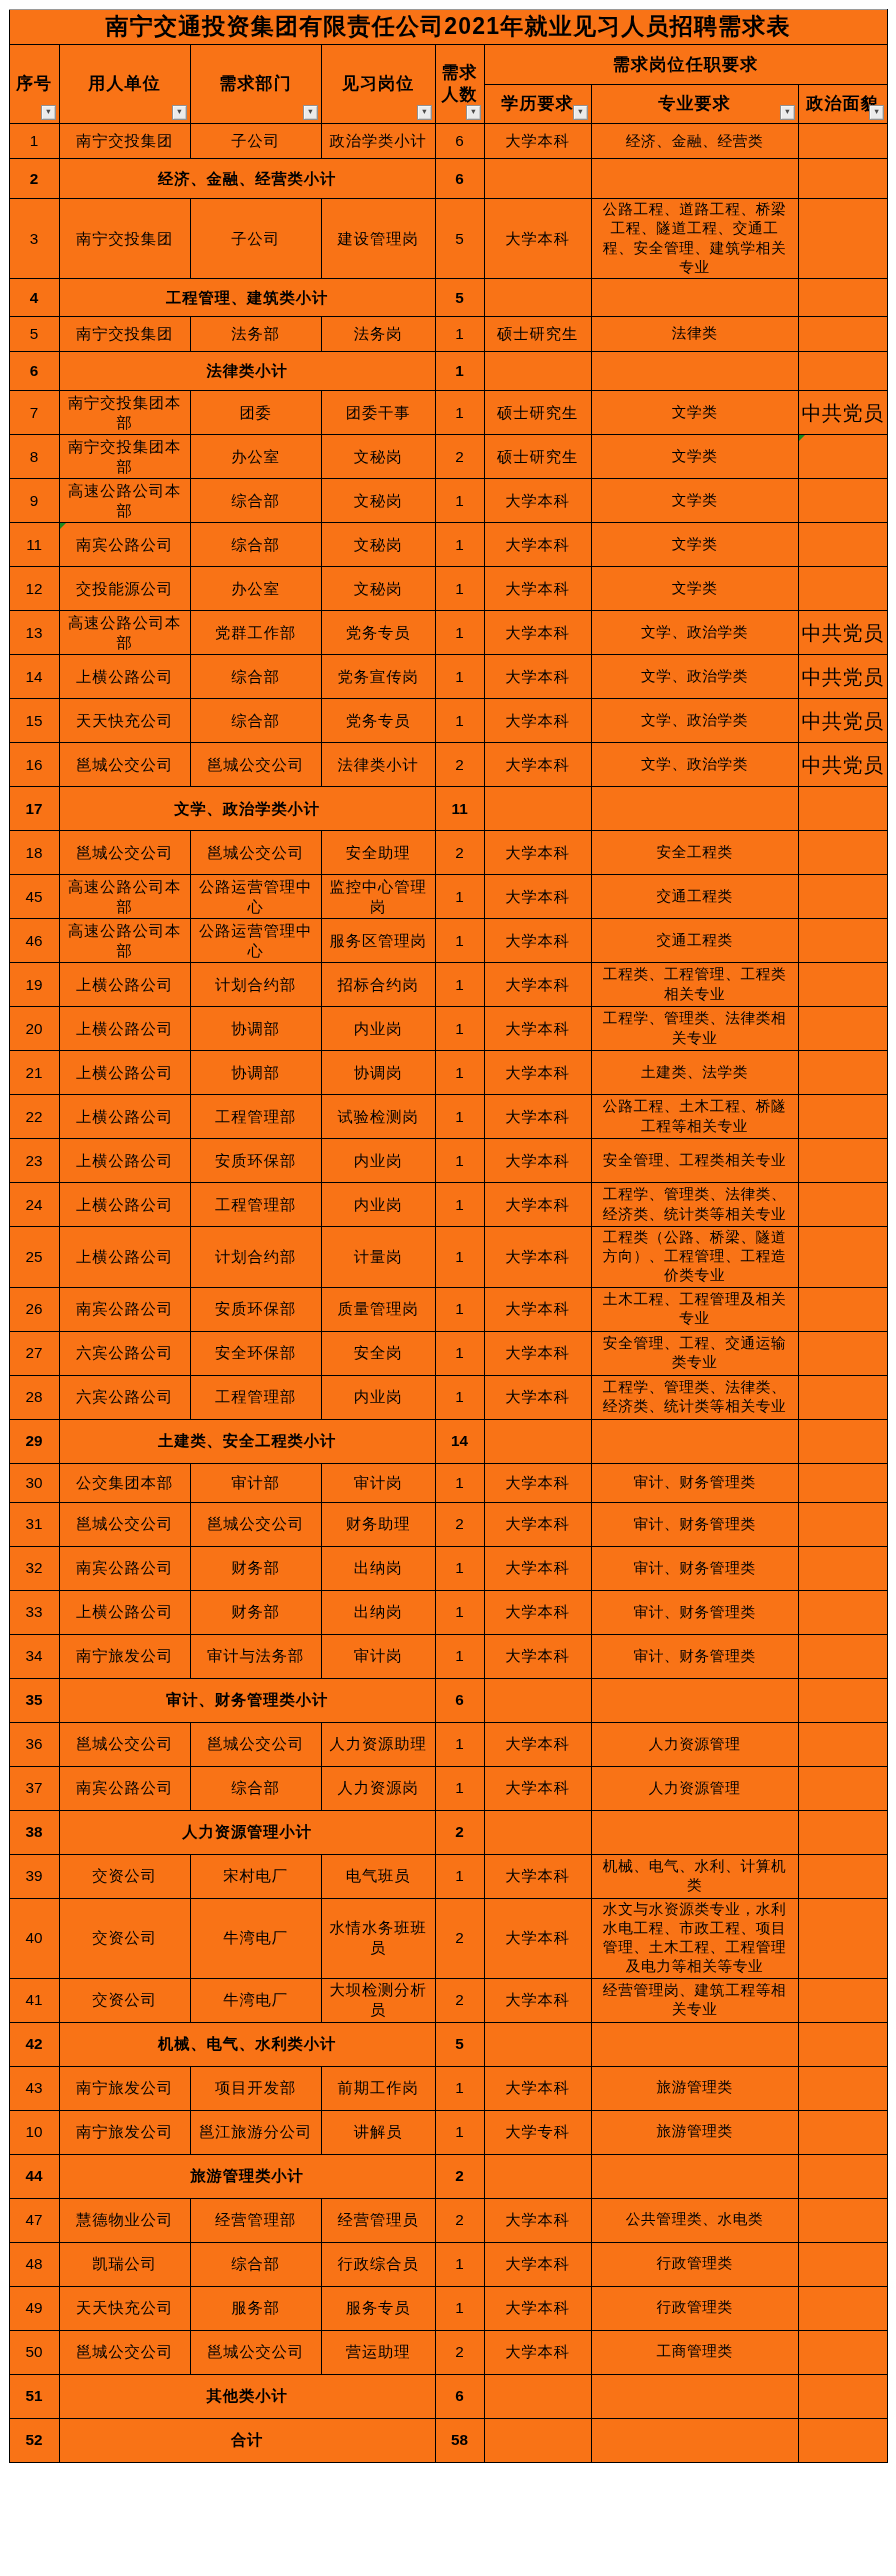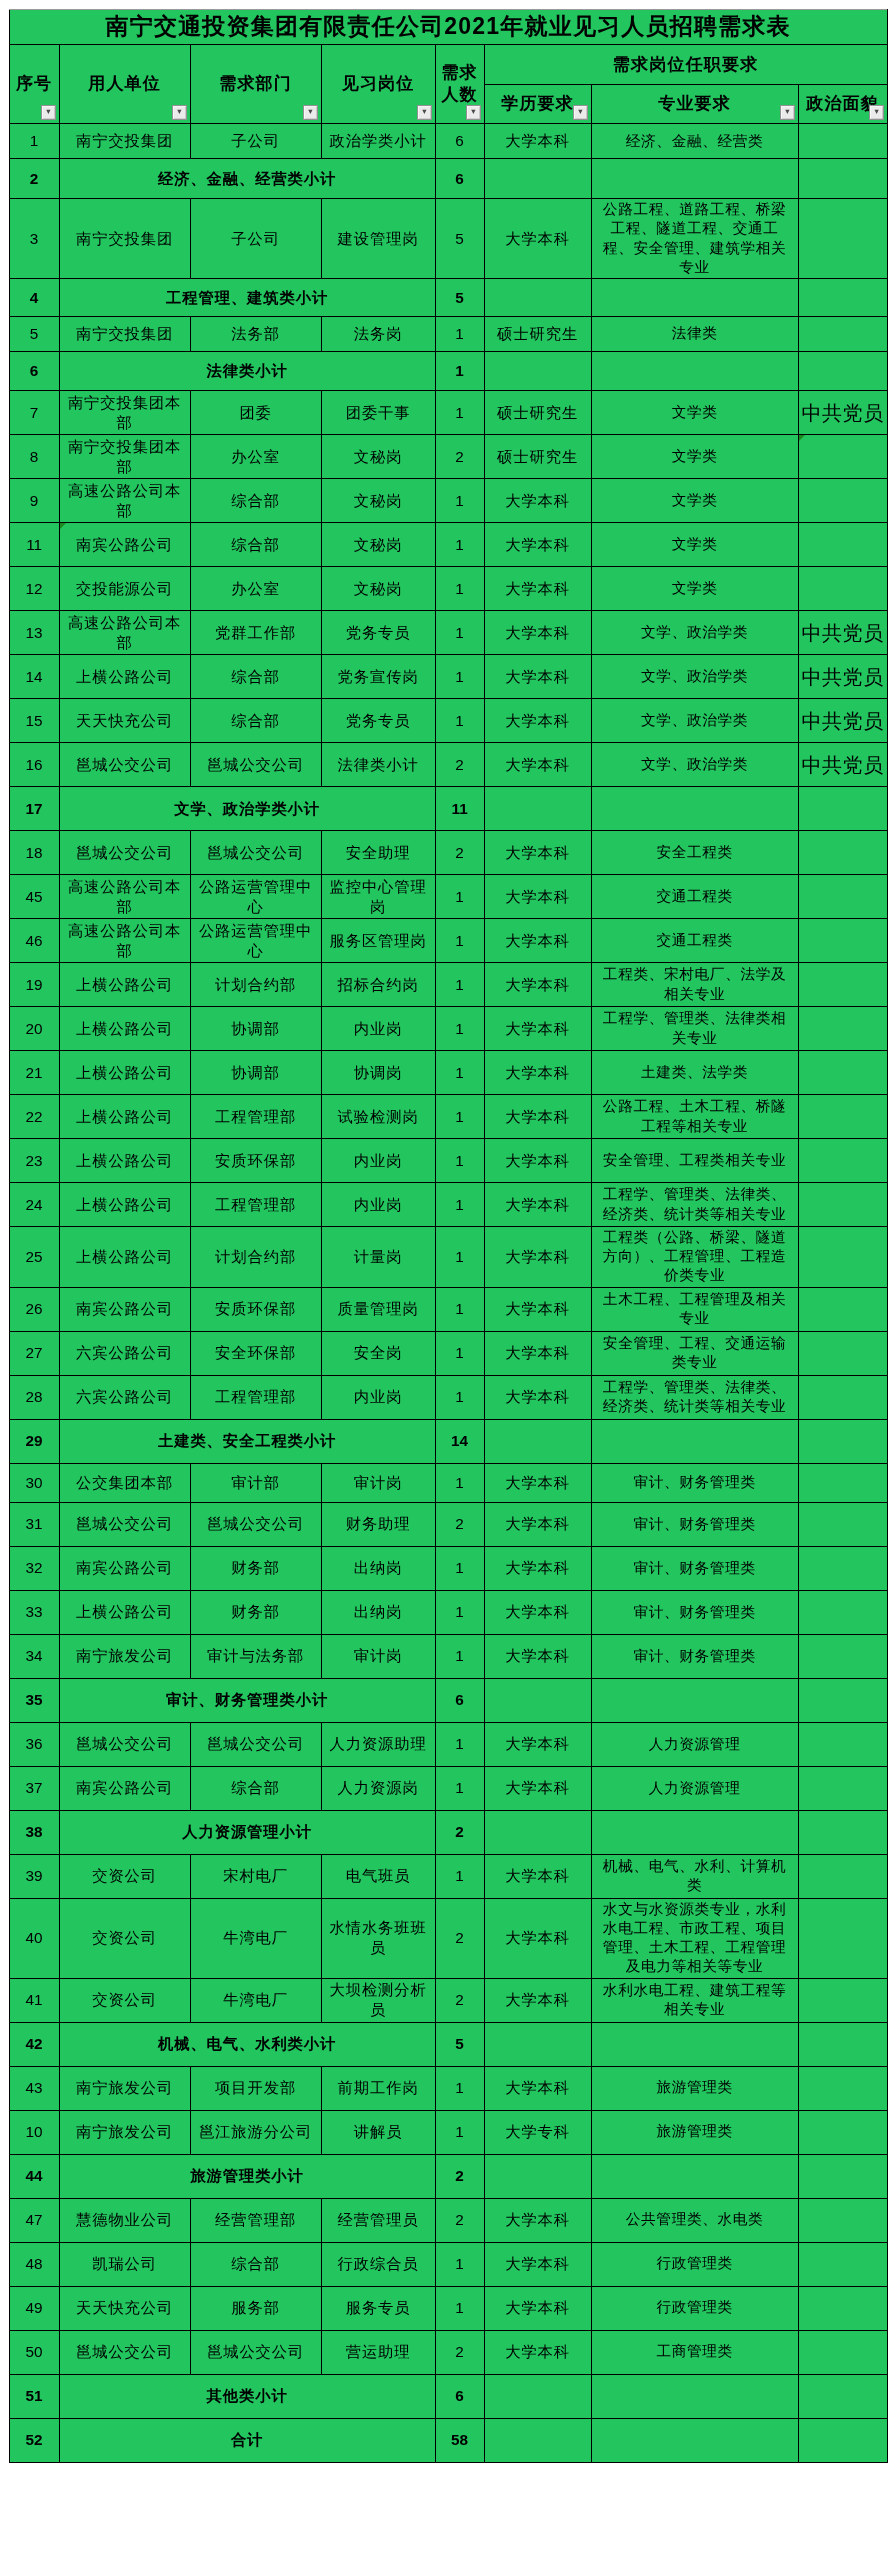--- a/index.html
+++ b/index.html
@@ -8,21 +8,21 @@
     font-family: "Liberation Sans", sans-serif;
     color: #000;
   }
   body { width: 897px; height: 2576px; overflow: hidden; position: relative; }
   .sheet { position: absolute; left: 8.6px; top: 9.2px; }
 
   table {
     border-collapse: collapse;
     table-layout: fixed;
     width: 878px;
-    background: #22c55e;
+    background: #f97316;
   }
   td, th {
     border: 1.2px solid #000;
     padding: 1.2px 4.9px;
     text-align: center;
     vertical-align: middle;
     font-size: 15.3px;
     letter-spacing: 0.9px;
     line-height: 1.3;
     font-weight: normal;
@@ -334,21 +334,21 @@
           <td class="cell-major">交通工程类</td>
           <td class="cell-political"></td>
         </tr>
         <tr class="data">
           <td class="cell-index">19</td>
           <td class="cell-employer">上横公路公司</td>
           <td class="cell-department">计划合约部</td>
           <td class="cell-position">招标合约岗</td>
           <td class="cell-count">1</td>
           <td class="cell-education">大学本科</td>
-          <td class="cell-major">工程类、宋村电厂、法学及相关专业</td>
+          <td class="cell-major">工程类、工程管理、工程类相关专业</td>
           <td class="cell-political"></td>
         </tr>
         <tr class="data">
           <td class="cell-index">20</td>
           <td class="cell-employer">上横公路公司</td>
           <td class="cell-department">协调部</td>
           <td class="cell-position">内业岗</td>
           <td class="cell-count">1</td>
           <td class="cell-education">大学本科</td>
           <td class="cell-major">工程学、管理类、法律类相关专业</td>
@@ -548,21 +548,21 @@
           <td class="cell-major">水文与水资源类专业，水利水电工程、市政工程、项目管理、土木工程、工程管理及电力等相关等专业</td>
           <td class="cell-political"></td>
         </tr>
         <tr class="data">
           <td class="cell-index">41</td>
           <td class="cell-employer">交资公司</td>
           <td class="cell-department">牛湾电厂</td>
           <td class="cell-position">大坝检测分析员</td>
           <td class="cell-count">2</td>
           <td class="cell-education">大学本科</td>
-          <td class="cell-major">水利水电工程、建筑工程等相关专业</td>
+          <td class="cell-major">经营管理岗、建筑工程等相关专业</td>
           <td class="cell-political"></td>
         </tr>
         <tr class="subtotal">
           <td class="cell-index">42</td>
           <td class="cell-subtotal-label" colspan="3">机械、电气、水利类小计</td>
           <td class="cell-count">5</td>
           <td class="cell-education"></td>
           <td class="cell-major"></td>
           <td class="cell-political"></td>
         </tr>

